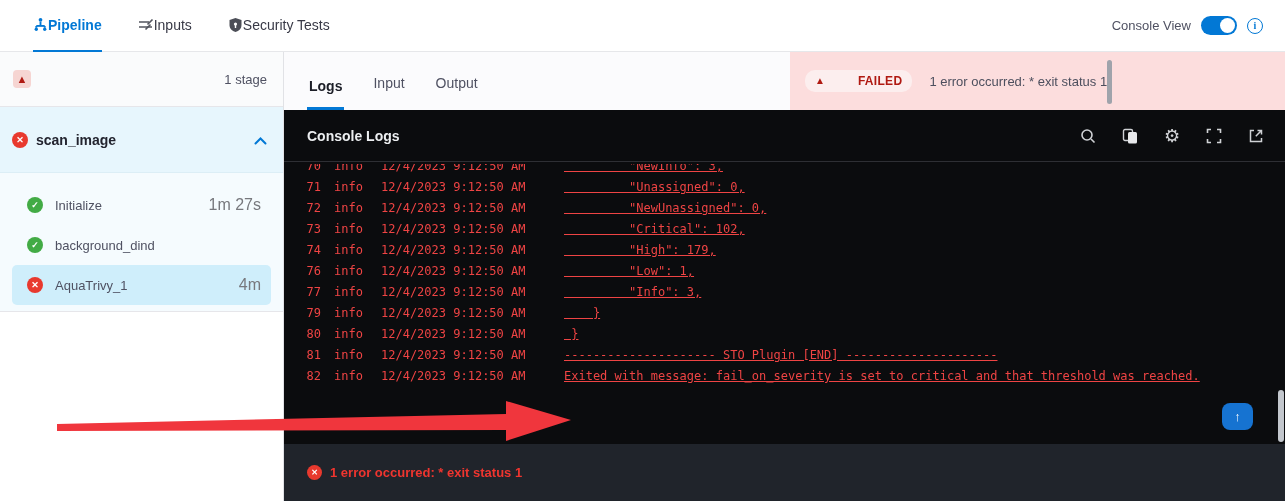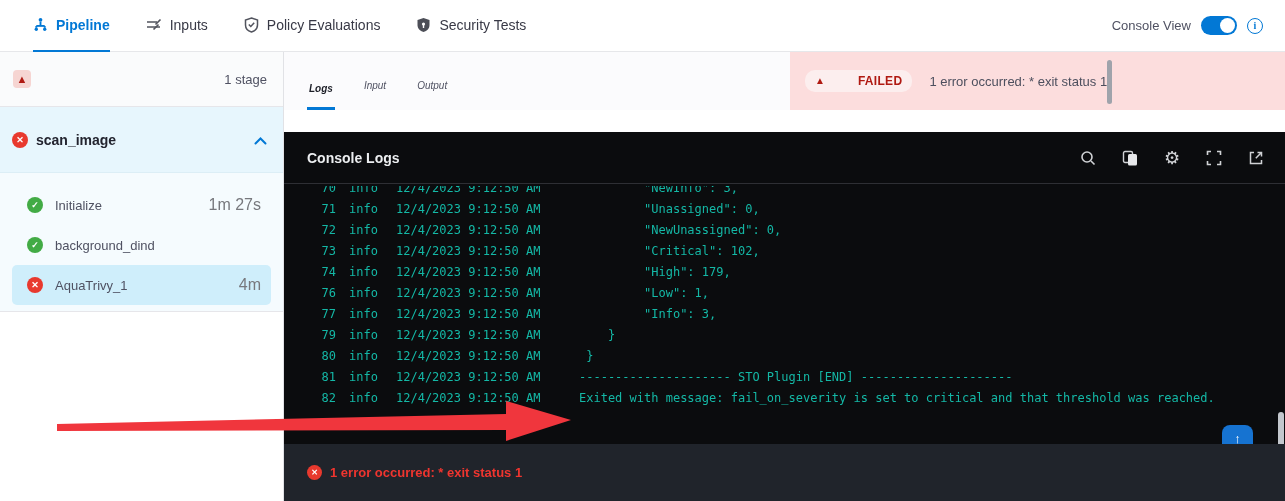--- a/index.html
+++ b/index.html
@@ -3,21 +3,21 @@
 <meta charset="utf-8">
 <style>
   * { box-sizing: border-box; margin: 0; padding: 0; }
   html,body { width:1285px; height:501px; }
   body { font-family:"Liberation Sans", sans-serif; background:#fff; overflow:hidden; }
   #screen { position:relative; width:1285px; height:501px; overflow:hidden; background:#fff; }
 
   
   .topnav { position:absolute; left:0; top:0; width:1285px; height:52px; background:#fff;
             border-bottom:1px solid #e6e7ea; display:flex; align-items:center; padding:0 22px 0 33px; }
-  .nav-item { display:flex; align-items:center; gap:8px; height:52px; margin-right:36px;
+  .nav-item { display:flex; align-items:center; height:52px; margin-right:36px;
               font-size:14px; color:#383946; cursor:pointer; border-bottom:2px solid transparent; }
   .nav-item.active { color:#0278d5; font-weight:bold; border-bottom:2px solid #0278d5; }
   .nav-item svg { display:block; }
   .nav-right { margin-left:auto; display:flex; align-items:center; gap:10px; }
   .console-view-label { font-size:13px; color:#4f5162; }
   .toggle { width:36px; height:19px; border-radius:10px; background:#0278d5; position:relative; cursor:pointer; }
   .toggle .knob { position:absolute; right:2px; top:2px; width:15px; height:15px; border-radius:50%; background:#fff; }
   .info-icon { width:16px; height:16px; border:1.5px solid #0278d5; border-radius:50%; color:#0278d5;
                font-size:10px; line-height:13px; text-align:center; font-weight:bold; font-family:"Liberation Serif",serif; }
 
@@ -41,45 +41,45 @@
 
   .status-dot { width:16px; height:16px; border-radius:50%; display:flex; align-items:center; justify-content:center;
                 color:#fff; font-size:9px; font-weight:bold; flex:none; }
   .status-dot.success { background:#42ab45; }
   .status-dot.failed  { background:#e8392e; }
 
   
   .main { position:absolute; left:284px; top:52px; width:1001px; height:449px; }
 
   .tabbar { position:absolute; left:0; top:0; width:1001px; height:58px; background:#fbfbfd; display:flex; align-items:flex-end; padding-left:23px; }
-  .tab { font-size:10px; color:#4f5162; padding:0 2px 16px 2px; margin-right:27px; border-bottom:3px solid transparent; cursor:pointer;font-style:italic; }
+  .tab { font-size:14px; color:#4f5162; padding:0 2px 16px 2px; margin-right:27px; border-bottom:3px solid transparent; cursor:pointer; }
   .tab.active { color:#1c1e27; font-weight:bold; border-bottom:3px solid #0278d5; padding-bottom:13px; }
 
   .error-banner { position:absolute; left:506px; top:0; width:495px; height:58px; background:#fcdddd;
                   display:flex; align-items:center; padding-left:15px; }
   .failed-badge { background:#fceeee; border-radius:10px; height:22px; display:flex; align-items:center; gap:5px; padding:0 10px; }
   .failed-badge .tri { color:#b01a12; font-size:10px; line-height:10px; }
   .failed-badge .txt { color:#b01a12; font-size:12px; font-weight:bold; letter-spacing:.3px;margin-left:28px; }
   .banner-text { margin-left:17px; }
   .banner-title { color:#e0332a; font-size:13px; font-weight:bold; margin-bottom:3px; }
   .banner-msg { color:#4d4f5e; font-size:13px; }
   .banner-scrollbar { position:absolute; left:317px; top:8px; width:5px; height:44px; border-radius:3px; background:#9fa3ab; }
 
   
-  .console { position:absolute; left:0; top:58px; width:1001px; height:334px; background:#0b0c0e;margin-top:22px; }
+  .console { position:absolute; left:0; top:58px; width:1001px; height:334px; background:#0b0c0e; }
   .console-header { height:52px; display:flex; align-items:center; padding:0 20px 0 23px; border-bottom:1px solid #2e2f34; }
   .console-title { color:#eceef0; font-size:14px; font-weight:bold; }
   .console-icons { margin-left:auto; display:flex; align-items:center; gap:24px; }
   .cicon { width:18px; height:18px; display:flex; align-items:center; justify-content:center; cursor:pointer; color:#d0d2d5; }
   .cicon svg { display:block; }
   .gear-glyph { font-size:18px; line-height:18px; color:#d0d2d5; }
 
   .logs-viewport { position:absolute; left:0; top:54px; width:1001px; height:280px; overflow:hidden; }
   .log-line { height:21px; line-height:21px; white-space:pre; font-family:"DejaVu Sans Mono", monospace;
-              font-size:12px; color:#14b8a6; padding-left:36px; }
+              font-size:12px; color:#ef4444; padding-left:21px;text-decoration:underline; }
   .log-line:first-child { margin-top:-8px; }
   .ln  { display:inline-block; width:16px; text-align:right; }
   .lvl { display:inline-block; width:30px; margin-left:13px; }
   .ts  { display:inline-block; width:146px; margin-left:17px; }
   .msg { margin-left:37px; }
 
   .scroll-top-btn { position:absolute; left:938px; top:293px; width:31px; height:27px; border-radius:8px;
                     background:#1673d1; border:none; color:#fff; font-size:13px; cursor:pointer; display:flex; align-items:center; justify-content:center; }
   .log-scrollbar { position:absolute; left:994px; top:280px; width:6px; height:52px; border-radius:3px; background:#c3c7cd; cursor:pointer; }
 
@@ -120,29 +120,20 @@
               <path d="M1 4h10M1 9h13"></path>
               <path d="M14.5 1.5L9.5 6.5M12.5 6.5L7.5 11.5"></path>
             </g>
           </svg>
       </span>
       <span>Inputs</span>
     </div>
     <div class="nav-item">
       <span>
         <svg width="15" height="16" viewBox="0 0 15 16">
-            <path d="M7.5 1l6 2v5c0 3.6-2.5 6-6 7-3.5-1-6-3.4-6-7V3z" fill="none" stroke="#52545e" stroke-width="1.5"></path>
-            <path d="M4.8 7.5l2 2 3.4-3.8" fill="none" stroke="#52545e" stroke-width="1.5"></path>
-          </svg>
-      </span>
-      <span>Policy Evaluations</span>
-    </div>
-    <div class="nav-item">
-      <span>
-        <svg width="15" height="16" viewBox="0 0 15 16">
             <path d="M7.5 1l6 2v5c0 3.6-2.5 6-6 7-3.5-1-6-3.4-6-7V3z" fill="#4c4e57"></path>
             <circle cx="7.5" cy="7" r="1.6" fill="#fff"></circle>
             <path d="M7.5 8v3" stroke="#fff" stroke-width="1.4"></path>
           </svg>
       </span>
       <span>Security Tests</span>
     </div>
     <div class="nav-right">
       <span class="console-view-label">Console View</span>
       <div class="toggle">

